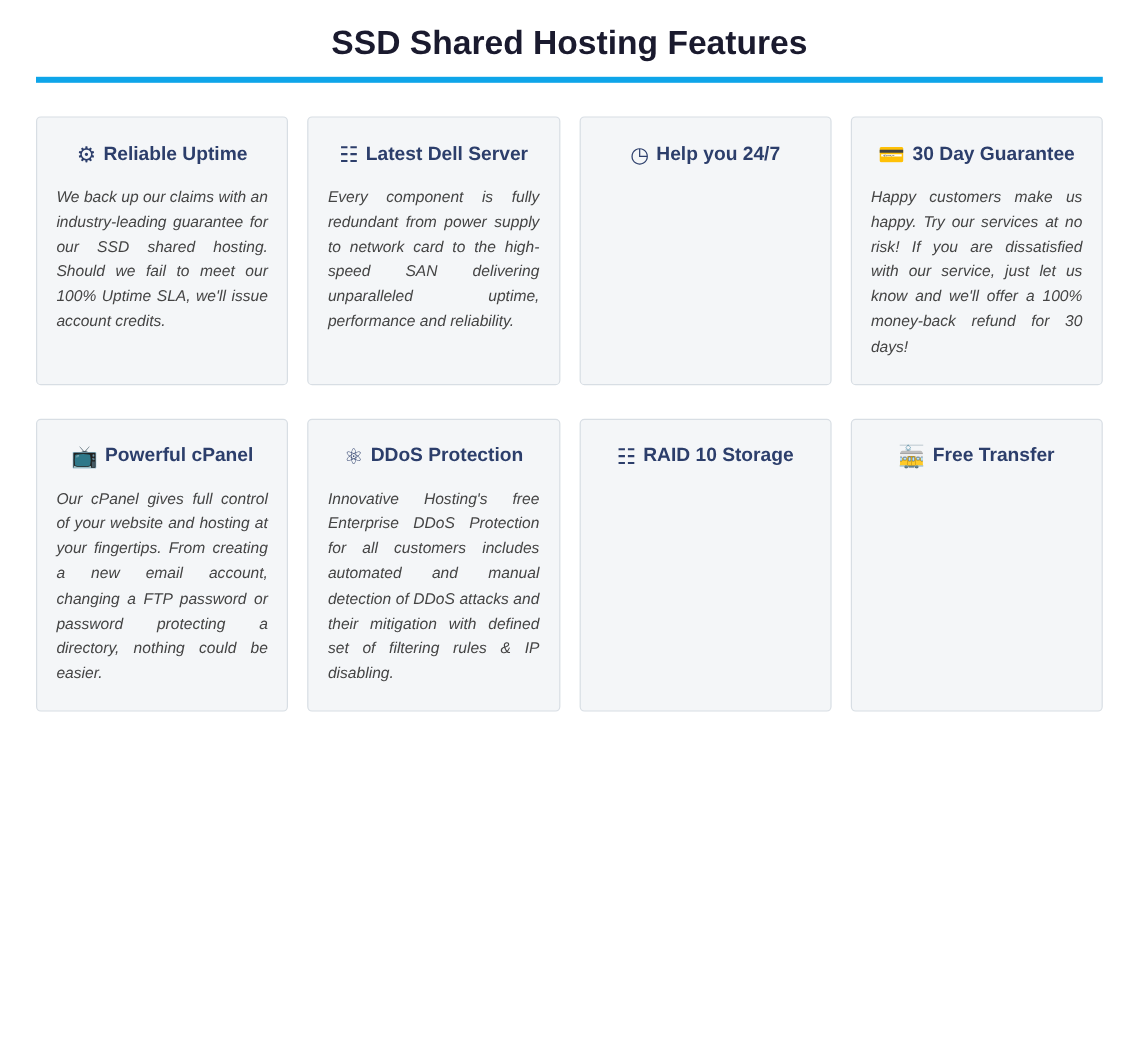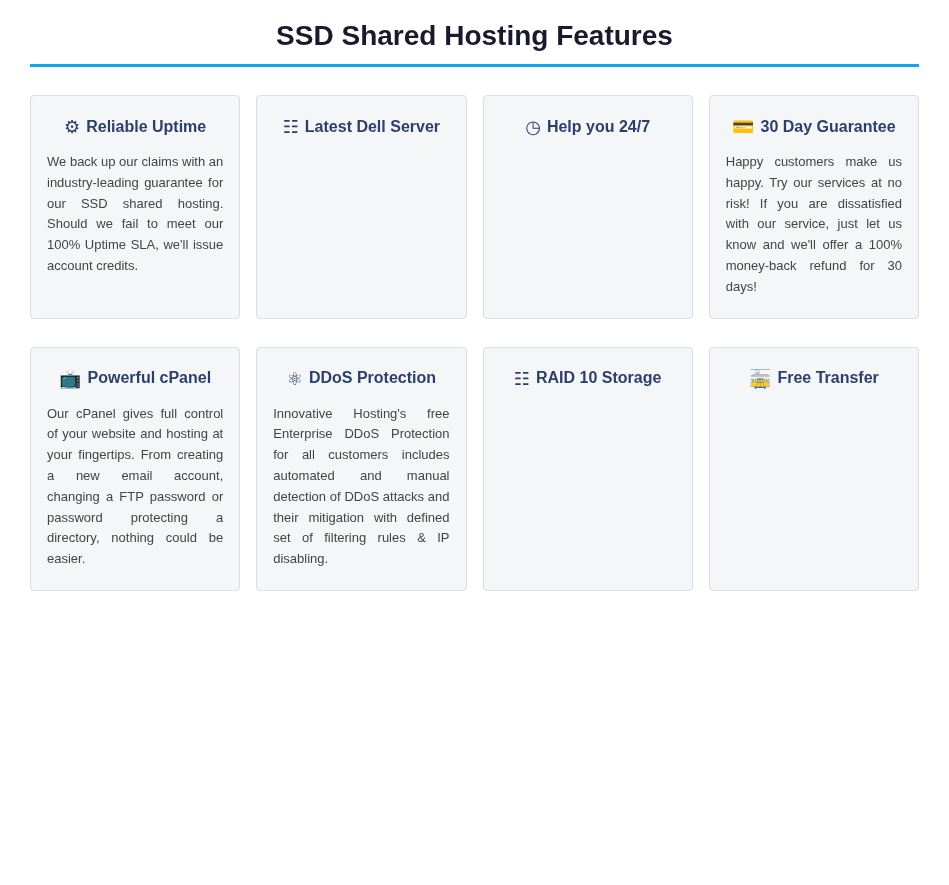--- a/index.html
+++ b/index.html
@@ -17,21 +17,21 @@
       padding: 20px 30px;
     }
 
     .page-title {
       text-align: center;
       font-size: 28px;
       font-weight: bold;
       color: #1a1a2e;
       margin-bottom: 10px;
       padding-bottom: 12px;
-      border-bottom: 3px solid #0ea5e9;
+      border-bottom: 5px solid #0ea5e9;
     }
 
     .grid-section {
       display: grid;
       grid-template-columns: repeat(4, 1fr);
       gap: 16px;
       margin-top: 28px;
     }
 
     .card {
@@ -57,20 +57,21 @@
       gap: 6px;
       margin-bottom: 14px;
       flex-wrap: wrap;
     }
 
     .card-body {
       font-size: 13px;
       color: #444;
       line-height: 1.6;
       text-align: justify;
+      font-style: italic;
     }
 
     .icon-symbol {
       font-size: 18px;
       color: #2c3e6b;
     }
 
     .second-row {
       margin-top: 28px;
     }
@@ -88,20 +89,21 @@
       <span class="card-title">Reliable Uptime</span>
     </div>
     <p class="card-body">We back up our claims with an industry-leading guarantee for our SSD shared hosting. Should we fail to meet our 100% Uptime SLA, we'll issue account credits.</p>
   </div>
 
   <div class="card">
     <div class="card-title-wrapper">
       <span class="icon-symbol">☷</span>
       <span class="card-title">Latest Dell Server</span>
     </div>
+    <p class="card-body">Every component is fully redundant from power supply to network card to the high-speed SAN delivering unparalleled uptime, performance and reliability.</p>
   </div>
 
   <div class="card">
     <div class="card-title-wrapper">
       <span class="icon-symbol">◷</span>
       <span class="card-title">Help you 24/7</span>
     </div>
   </div>
 
   <div class="card">

